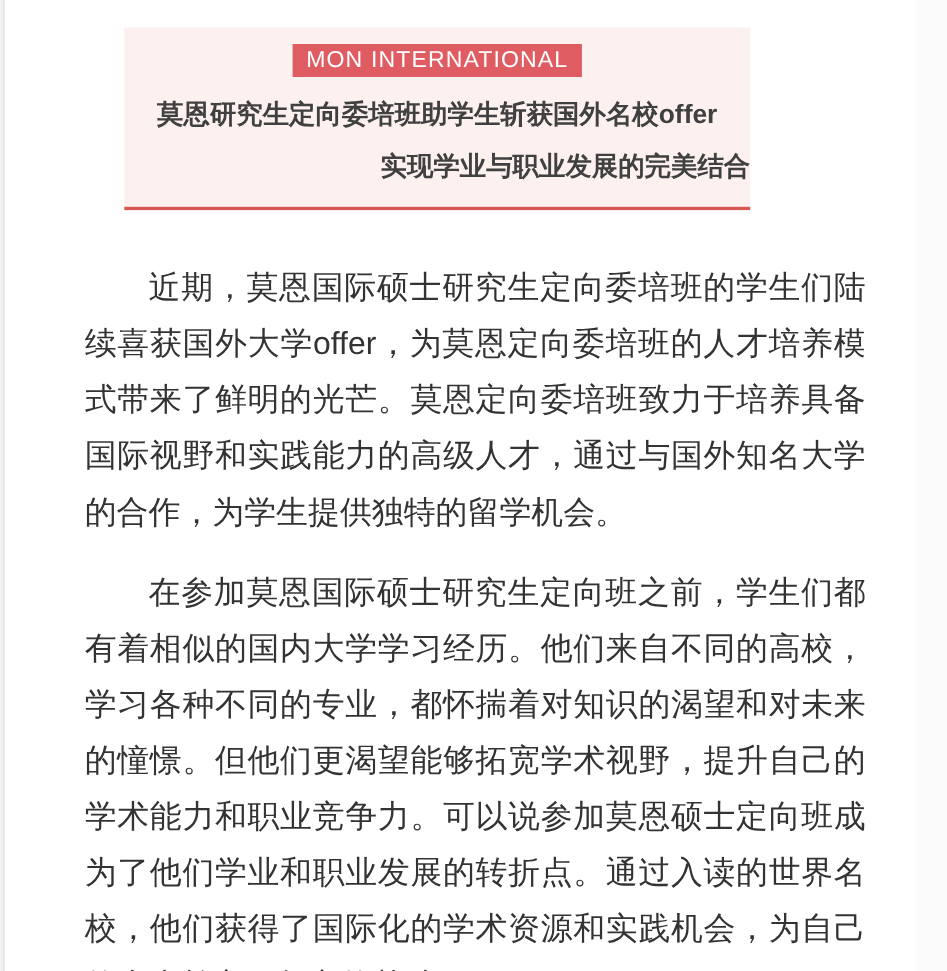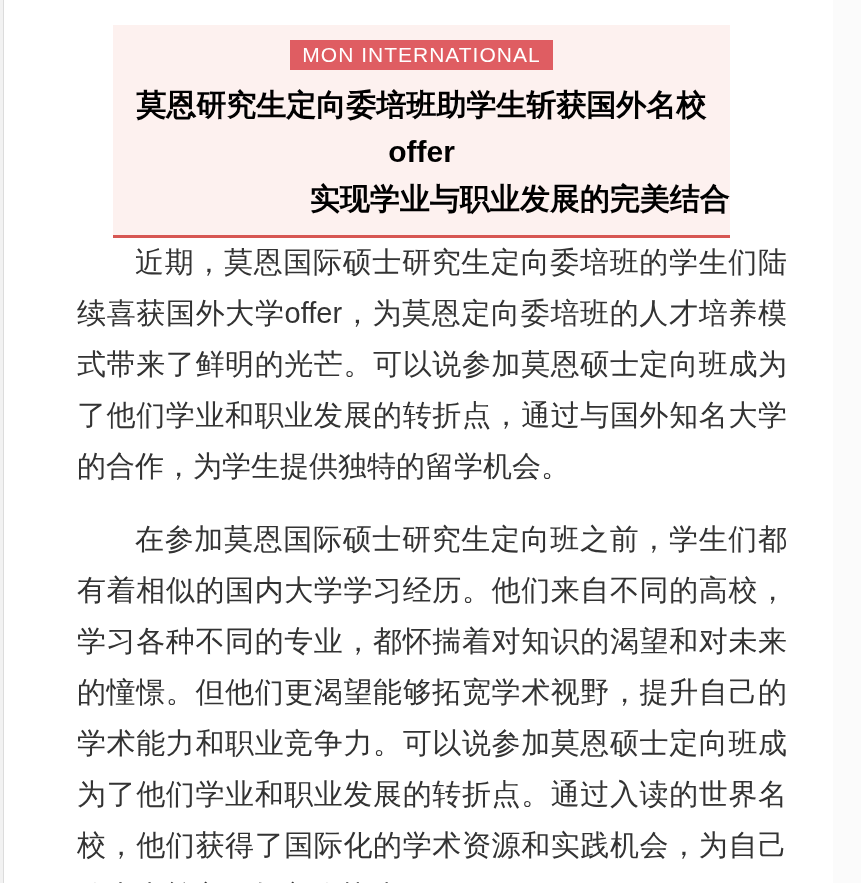--- a/index.html
+++ b/index.html
@@ -23,39 +23,39 @@
   }
   .right-scroll-gutter {
     position: absolute;
     left: 833px; top: 0;
     width: 28px; height: 883px;
     background: #fbfbfb;
   }
   .header-panel {
     position: absolute;
     left: 113px; top: 25px;
-    width: 617px;
+    width: 569px;
     box-sizing: border-box;
     background: #fdf1ef;
     text-align: center;
     padding: 15px 0 0 0;
   }
   .brand-badge {
     display: inline-block;
     background: #df5d62;
     color: #ffffff;
     font-size: 21px;
     line-height: 30px;
     padding: 0 12px;
     letter-spacing: 1px;
   }
   .article-title {
-    color: #000000;
+    color: #404040;
     font-weight: bold;
-    font-size: 30px;
+    font-size: 24px;
     line-height: 47px;
   }
   .title-line1 { margin-top: 11px; }
   .title-line2 { margin-bottom: 13px; text-align: right; }
   .title-underline {
     width: 100%;
     height: 3px;
     background: #d75753;
   }
   .article-body {
@@ -80,15 +80,15 @@
 <div class="right-scroll-gutter"></div>
 
 <div class="header-panel">
   <span class="brand-badge">MON INTERNATIONAL</span>
   <div class="article-title title-line1">莫恩研究生定向委培班助学生斩获国外名校offer</div>
   <div class="article-title title-line2">实现学业与职业发展的完美结合</div>
   <div class="title-underline"></div>
 </div>
 
 <div class="article-body">
-  <p>近期，莫恩国际硕士研究生定向委培班的学生们陆续喜获国外大学offer，为莫恩定向委培班的人才培养模式带来了鲜明的光芒。可以说参加莫恩硕士定向班成为了他们学业和职业发展的转折点，通过与国外知名大学的合作，为学生提供独特的留学机会。</p>
+  <p>近期，莫恩国际硕士研究生定向委培班的学生们陆续喜获国外大学offer，为莫恩定向委培班的人才培养模式带来了鲜明的光芒。莫恩定向委培班致力于培养具备国际视野和实践能力的高级人才，通过与国外知名大学的合作，为学生提供独特的留学机会。</p>
   <p>在参加莫恩国际硕士研究生定向班之前，学生们都有着相似的国内大学学习经历。他们来自不同的高校，学习各种不同的专业，都怀揣着对知识的渴望和对未来的憧憬。但他们更渴望能够拓宽学术视野，提升自己的学术能力和职业竞争力。可以说参加莫恩硕士定向班成为了他们学业和职业发展的转折点。通过入读的世界名校，他们获得了国际化的学术资源和实践机会，为自己的未来奠定了坚实的基础。</p>
 </div>
 
 </body></html>

